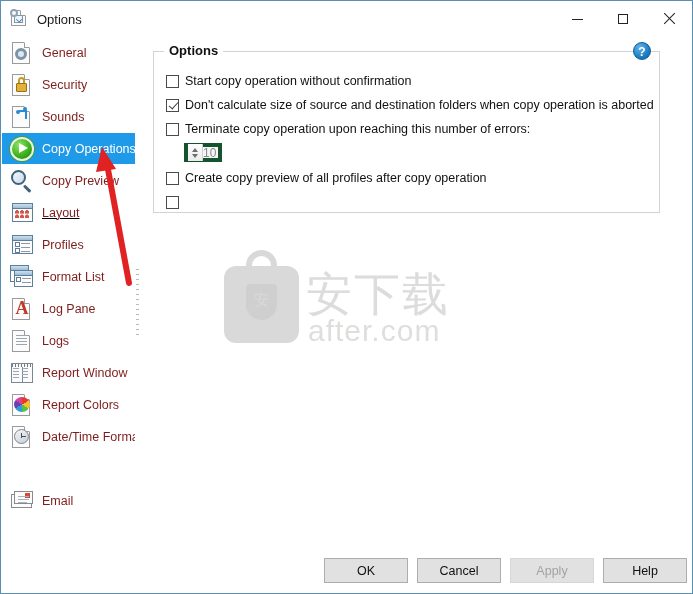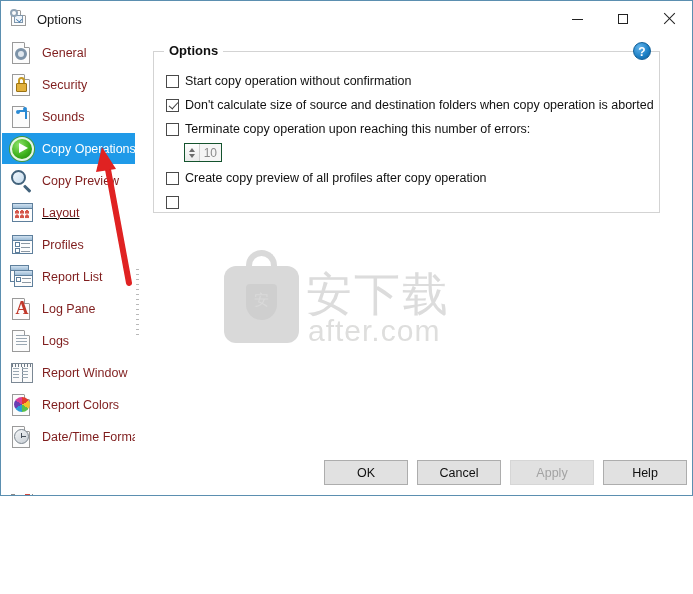--- a/index.html
+++ b/index.html
@@ -7,21 +7,21 @@
     padding: 0;
     background: #ffffff;
   }
   body {
     font-family: "Liberation Sans", sans-serif;
     -webkit-font-smoothing: none;
   }
   #app {
     position: relative;
     width: 693px;
-    height: 496px;
+    height: 594px;
     box-sizing: border-box;
     background: #ffffff;
     border: 1px solid #5b8fb0;
     overflow: hidden;
   }
 
   
   .titlebar {
     position: absolute;
     left: 0; top: 0;
@@ -422,21 +422,21 @@
     color: #111;
     white-space: nowrap;
   }
 
   .spinner {
     position: absolute;
     left: 30px;
     top: 91px;
     width: 38px;
     height: 19px;
-    border: 1px solid #14532d;
+    border: 4px solid #14532d;
     background: #f5f5f5;
     box-sizing: border-box;
     display: flex;
     align-items: center;
   }
   .spin-btns {
     width: 14px;
     height: 17px;
     background: linear-gradient(#fdfdfd,#ebebeb);
     border-right: 1px solid #cfcfcf;
@@ -674,21 +674,21 @@
             <span class="tb"></span>
           </span>
         <span class="i-win" style="left:5px;top:6px;width:19px;height:17px;">
             <span class="tb"></span>
           </span>
         <span style="position:absolute;left:7px;top:13px;width:5px;height:5px;border:1px solid #5e7f9c;box-sizing:border-box;background:#fff;"></span>
         <span style="position:absolute;left:13px;top:13px;width:9px;height:8px;background:
            linear-gradient(#8d99a4 0 0) 0 1px/9px 1.2px no-repeat,
            linear-gradient(#8d99a4 0 0) 0 5px/9px 1.2px no-repeat;"></span>
       </span>
-      <span class="side-label">Report List</span>
+      <span class="side-label">Format List</span>
     </div>
 
     <div class="side-item" style="top:256px;">
       <span class="side-ico">
         <span class="doc">
             <span class="doc-fold"></span>
           </span>
         <span class="i-A">A</span>
       </span>
       <span class="side-label">Log Pane</span>

